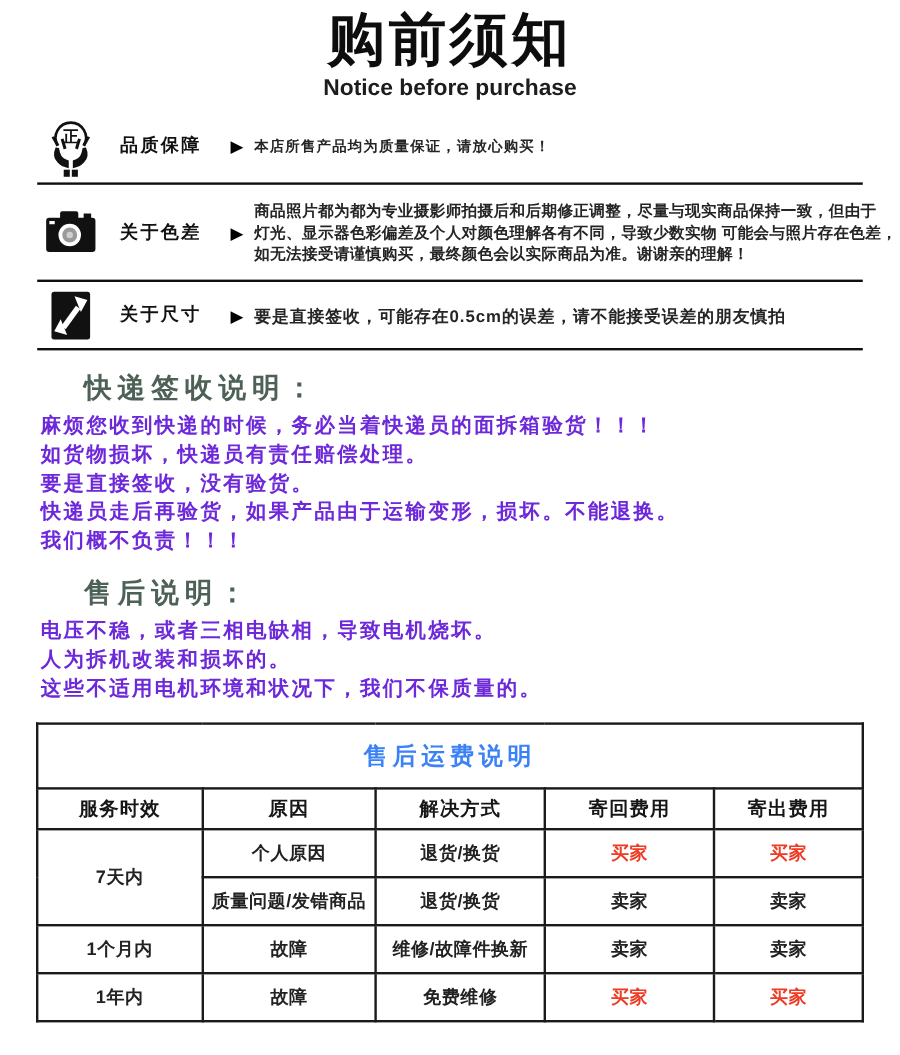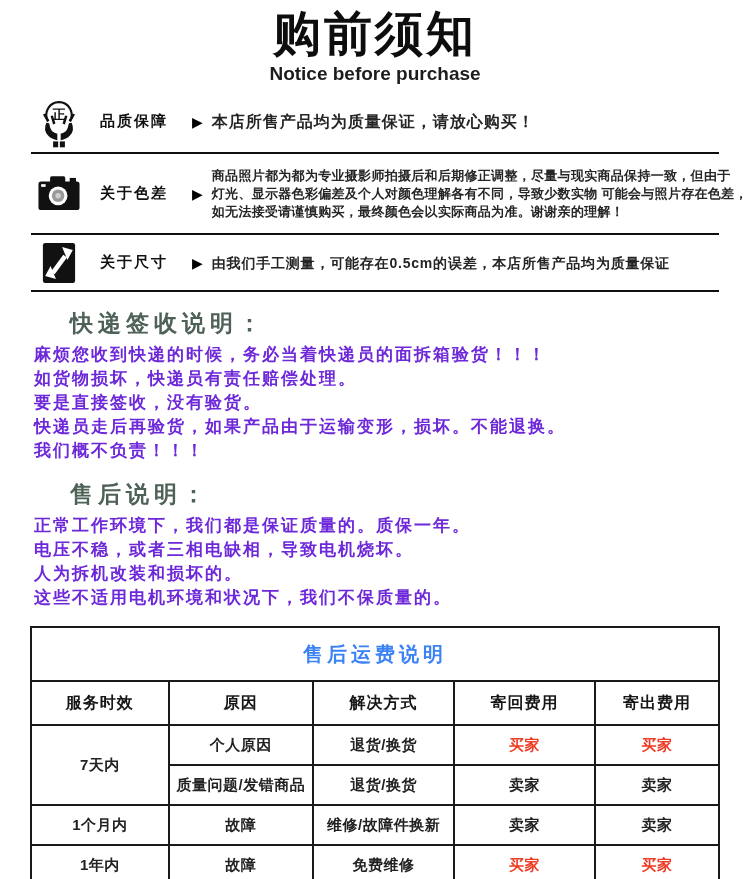--- a/index.html
+++ b/index.html
@@ -31,21 +31,21 @@
 
   
   .section { padding:0 34px; margin-top:15px; }
   .section-heading { font-size:23px; font-weight:bold; letter-spacing:5px; color:#4e6156; line-height:32px; margin-bottom:4px;margin-left:36px; }
   .section-line { font-size:17px; font-weight:bold; letter-spacing:2px; line-height:24px; color:#6d28d9; white-space:nowrap; }
 
   
   .fee-table { width:690px; margin:16px auto 0; border-collapse:collapse; table-layout:fixed; }
   .fee-table td, .fee-table th { border:2px solid #1a1a1a; text-align:center; vertical-align:middle; font-weight:bold; }
   .tbl-title { font-size:20px; letter-spacing:4px; height:54px; color:#3b82f6; }
-  .tbl-head td { font-size:16px; height:44px; letter-spacing:1px; color:#161616; }
+  .tbl-head td { font-size:16px; height:34px; letter-spacing:1px; color:#161616; }
   .tbl-row td { font-size:15px; height:40px; letter-spacing:0.5px; }
   .dark { color:#222;margin-left:12px; }
   .red  { color:#ee3b24; }
 
   svg { display:block; }
 </style>
 </head>
 <body>
 
 <div class="page">
@@ -66,21 +66,21 @@
         <path d="M39,33 l3,-10 l-2.8,-0.8 l-3,9.6 z" fill="#111"></path>
         <path d="M17,31 q-4,9 2,15 q4,4.5 11,5.5 l0,-7.5 q-7,-2 -8.5,-7.5 l-1.2,-5 z" fill="#111"></path>
         <path d="M47,31 q4,9 -2,15 q-4,4.5 -11,5.5 l0,-7.5 q7,-2 8.5,-7.5 l1.2,-5 z" fill="#111"></path>
         <rect x="25" y="53" width="6" height="7" fill="#111"></rect>
         <rect x="33" y="53" width="6" height="7" fill="#111"></rect>
       </svg>
     </div>
     <div class="notice-label">品质保障</div>
     <div class="notice-arrow">▶</div>
     <div class="notice-text">
-      <div class="tline" style="font-size:16px;letter-spacing:1px;">本店所售产品均为质量保证，请放心购买！</div>
+      <div class="tline" style="font-size:12px;letter-spacing:1px;">本店所售产品均为质量保证，请放心购买！</div>
     </div>
   </div>
   <div class="divider"></div>
 
   <div class="notice-row r2">
     <div class="icon-box">
       <svg width="54" height="50" viewBox="0 0 60 56">
         <rect x="20" y="8" width="17" height="9" rx="2" fill="#111"></rect>
         <rect x="42" y="10" width="7" height="6" fill="#111"></rect>
         <rect x="7" y="14" width="46" height="32" rx="3" fill="#111"></rect>
@@ -105,37 +105,36 @@
       <svg width="46" height="48" viewBox="0 0 60 62">
         <rect x="9" y="5" width="42" height="52" rx="3" fill="#111"></rect>
         <line x1="22" y1="44" x2="38" y2="22" stroke="#fff" stroke-width="6"></line>
         <polygon points="34,10 48,14 41,27" fill="#fff"></polygon>
         <polygon points="26,52 12,48 19,35" fill="#fff"></polygon>
       </svg>
     </div>
     <div class="notice-label">关于尺寸</div>
     <div class="notice-arrow">▶</div>
     <div class="notice-text">
-      <div class="tline" style="font-size:14px;letter-spacing:0.8px;">由我们手工测量，可能存在0.5cm的误差，本店所售产品均为质量保证</div>
+      <div class="tline" style="font-size:14px;letter-spacing:0.8px;">要是直接签收，可能存在0.5cm的误差，请不能接受误差的朋友慎拍</div>
     </div>
   </div>
   <div class="divider"></div>
 
   <div class="section">
     <div class="section-heading">快递签收说明：</div>
     <div class="section-line">麻烦您收到快递的时候，务必当着快递员的面拆箱验货！！！</div>
     <div class="section-line">如货物损坏，快递员有责任赔偿处理。</div>
     <div class="section-line">要是直接签收，没有验货。</div>
     <div class="section-line">快递员走后再验货，如果产品由于运输变形，损坏。不能退换。</div>
     <div class="section-line">我们概不负责！！！</div>
   </div>
 
   <div class="section">
     <div class="section-heading">售后说明：</div>
-    <div class="section-line">正常工作环境下，我们都是保证质量的。质保一年。</div>
     <div class="section-line">电压不稳，或者三相电缺相，导致电机烧坏。</div>
     <div class="section-line">人为拆机改装和损坏的。</div>
     <div class="section-line">这些不适用电机环境和状况下，我们不保质量的。</div>
   </div>
 
   <table class="fee-table">
     <colgroup>
       <col style="width:20%">
         <col style="width:21%">
         <col style="width:20.5%">

